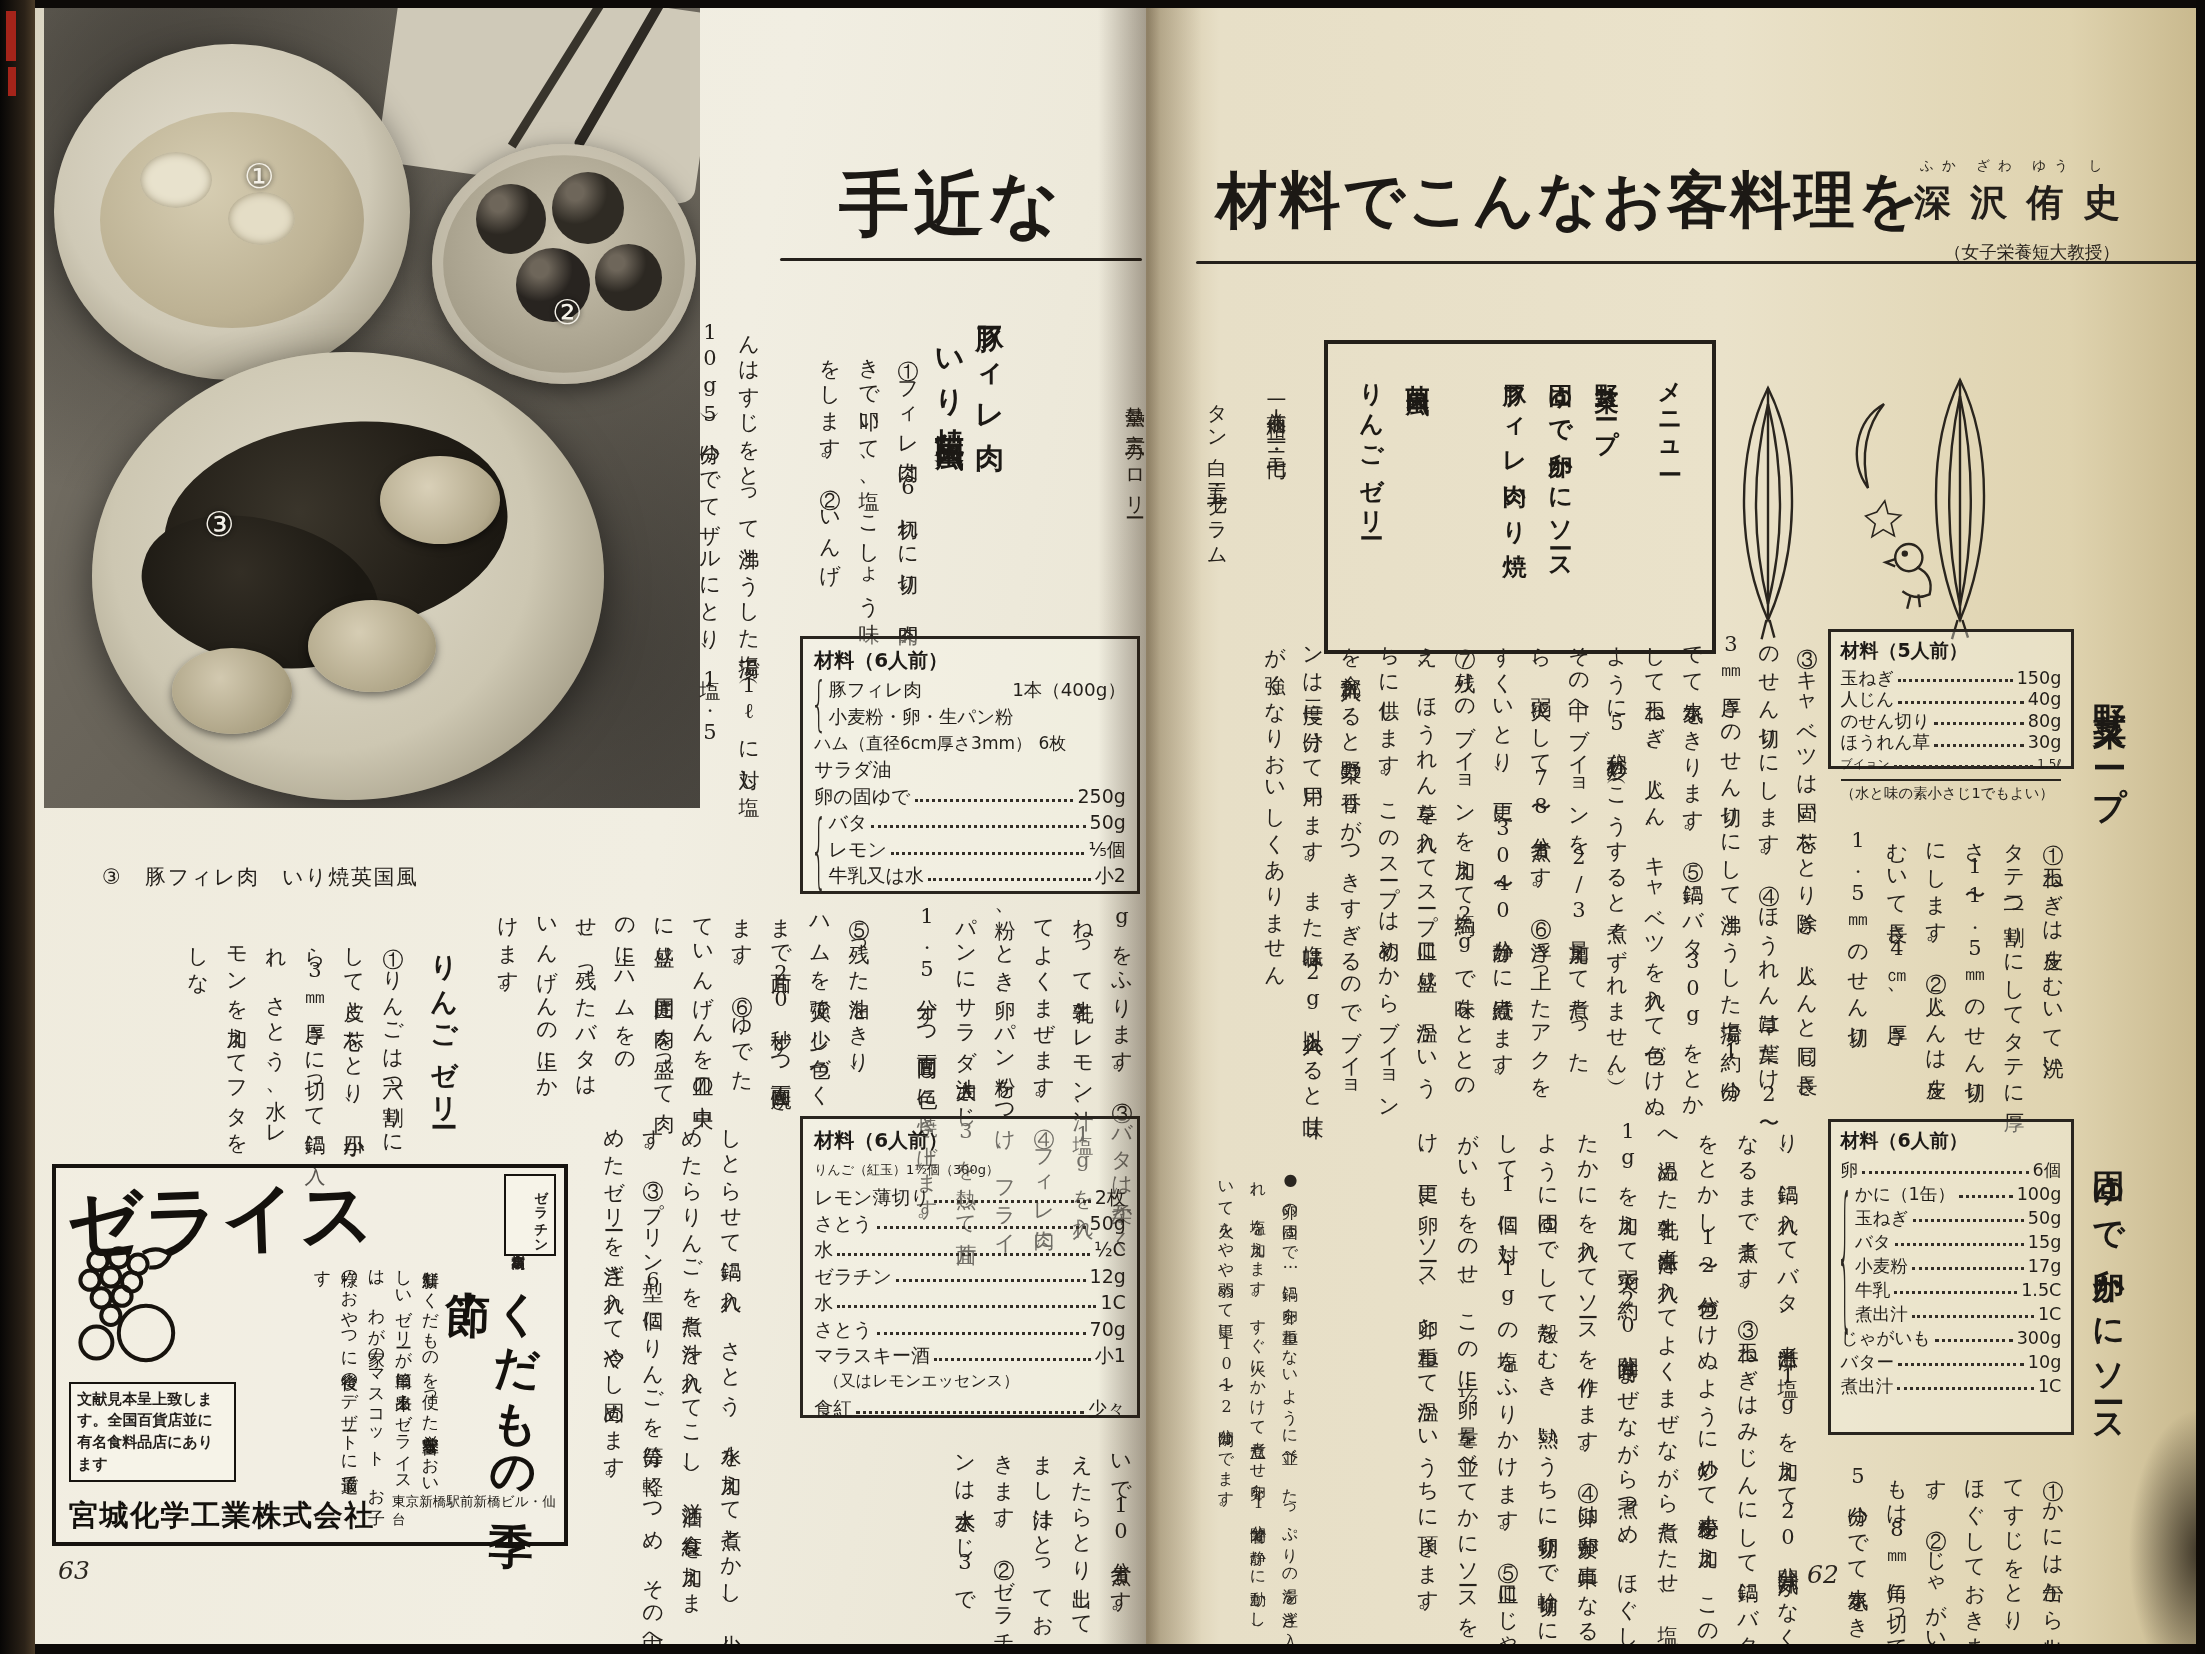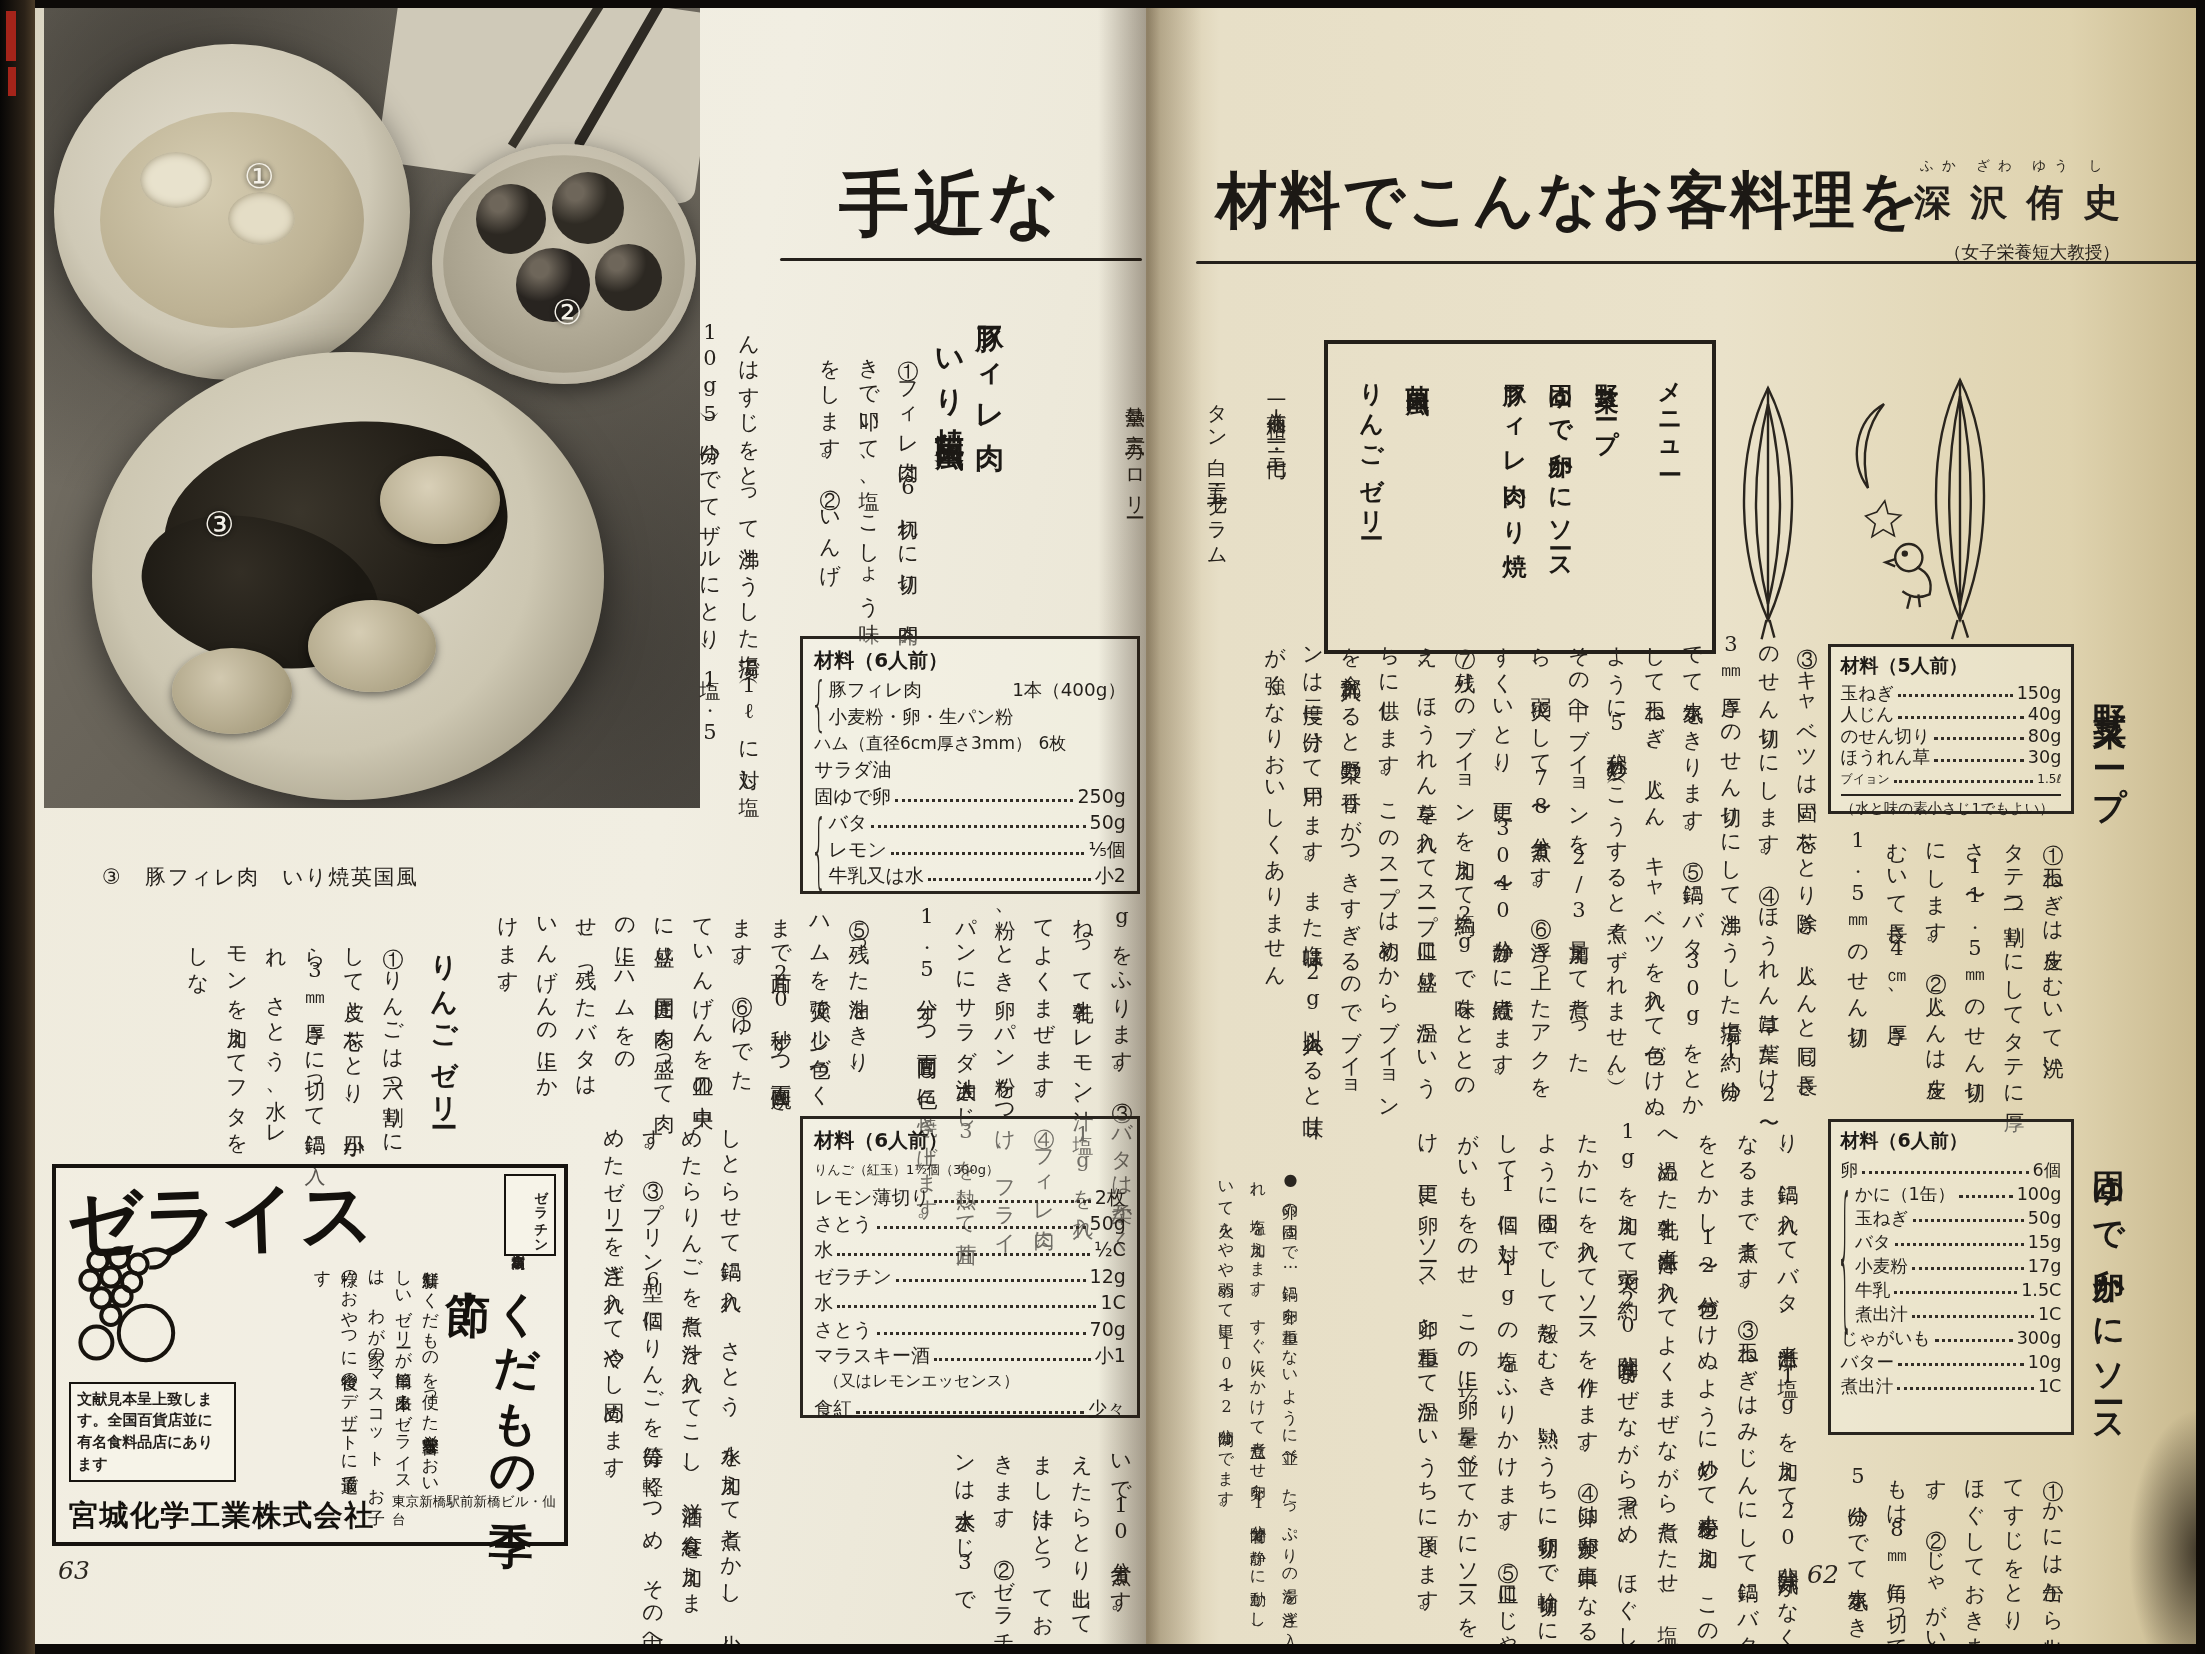--- a/index.html
+++ b/index.html
@@ -126,21 +126,21 @@
     </div>
     <div class="ing-row nodot" style="font-size:17px;">
       <span>ハム（直径6cm厚さ3mm）</span>
       <span style="width:6.4px;"></span>
       <span>6枚</span>
     </div>
     <div class="ing-row nodot">
       <span>サラダ油</span>
     </div>
     <div class="ing-row">
-      <span>固ゆで卵</span>
+      <span>卵の固ゆで</span>
       <span class="dots"></span>
       <span>250g</span>
     </div>
     <div class="ing-group" style="--sy:2.4;">
       <div class="ing-row">
         <span>バタ</span>
         <span class="dots"></span>
         <span>50g</span>
       </div>
       <div class="ing-row">
@@ -289,21 +289,21 @@
       <circle cx="236" cy="252" r="17"></circle>
       <circle cx="231" cy="247" r="2.5" fill="#2a251e"></circle>
       <path d="M219 254 l-12 4 12 5"></path>
       <path d="M246 264 q22 10 16 34 q-18 8 -34 -4"></path>
       <path d="M238 300 l-4 16 M248 298 l2 16"></path>
     </g>
   </svg>
 
   <div class="abs v sec-title" style="left:2087px;top:677px;font-size:34px;letter-spacing:11.2px;">野菜スープ</div>
 
-  <div class="ibox" style="left:1828px;top:644px;width:246px;height:170px;padding:6.4px 9.6px;">
+  <div class="ibox" style="left:1828px;top:629px;width:246px;height:140px;padding:6.4px 9.6px;">
     <div class="ibox-title" style="font-size:19px;">材料（5人前）</div>
     <div class="ing-row" style="font-size:17.6px;line-height:21.6px;">
       <span>玉ねぎ</span>
       <span class="dots"></span>
       <span>150g</span>
     </div>
     <div class="ing-row" style="font-size:17.6px;line-height:21.6px;">
       <span>人じん</span>
       <span class="dots"></span>
       <span>40g</span>

